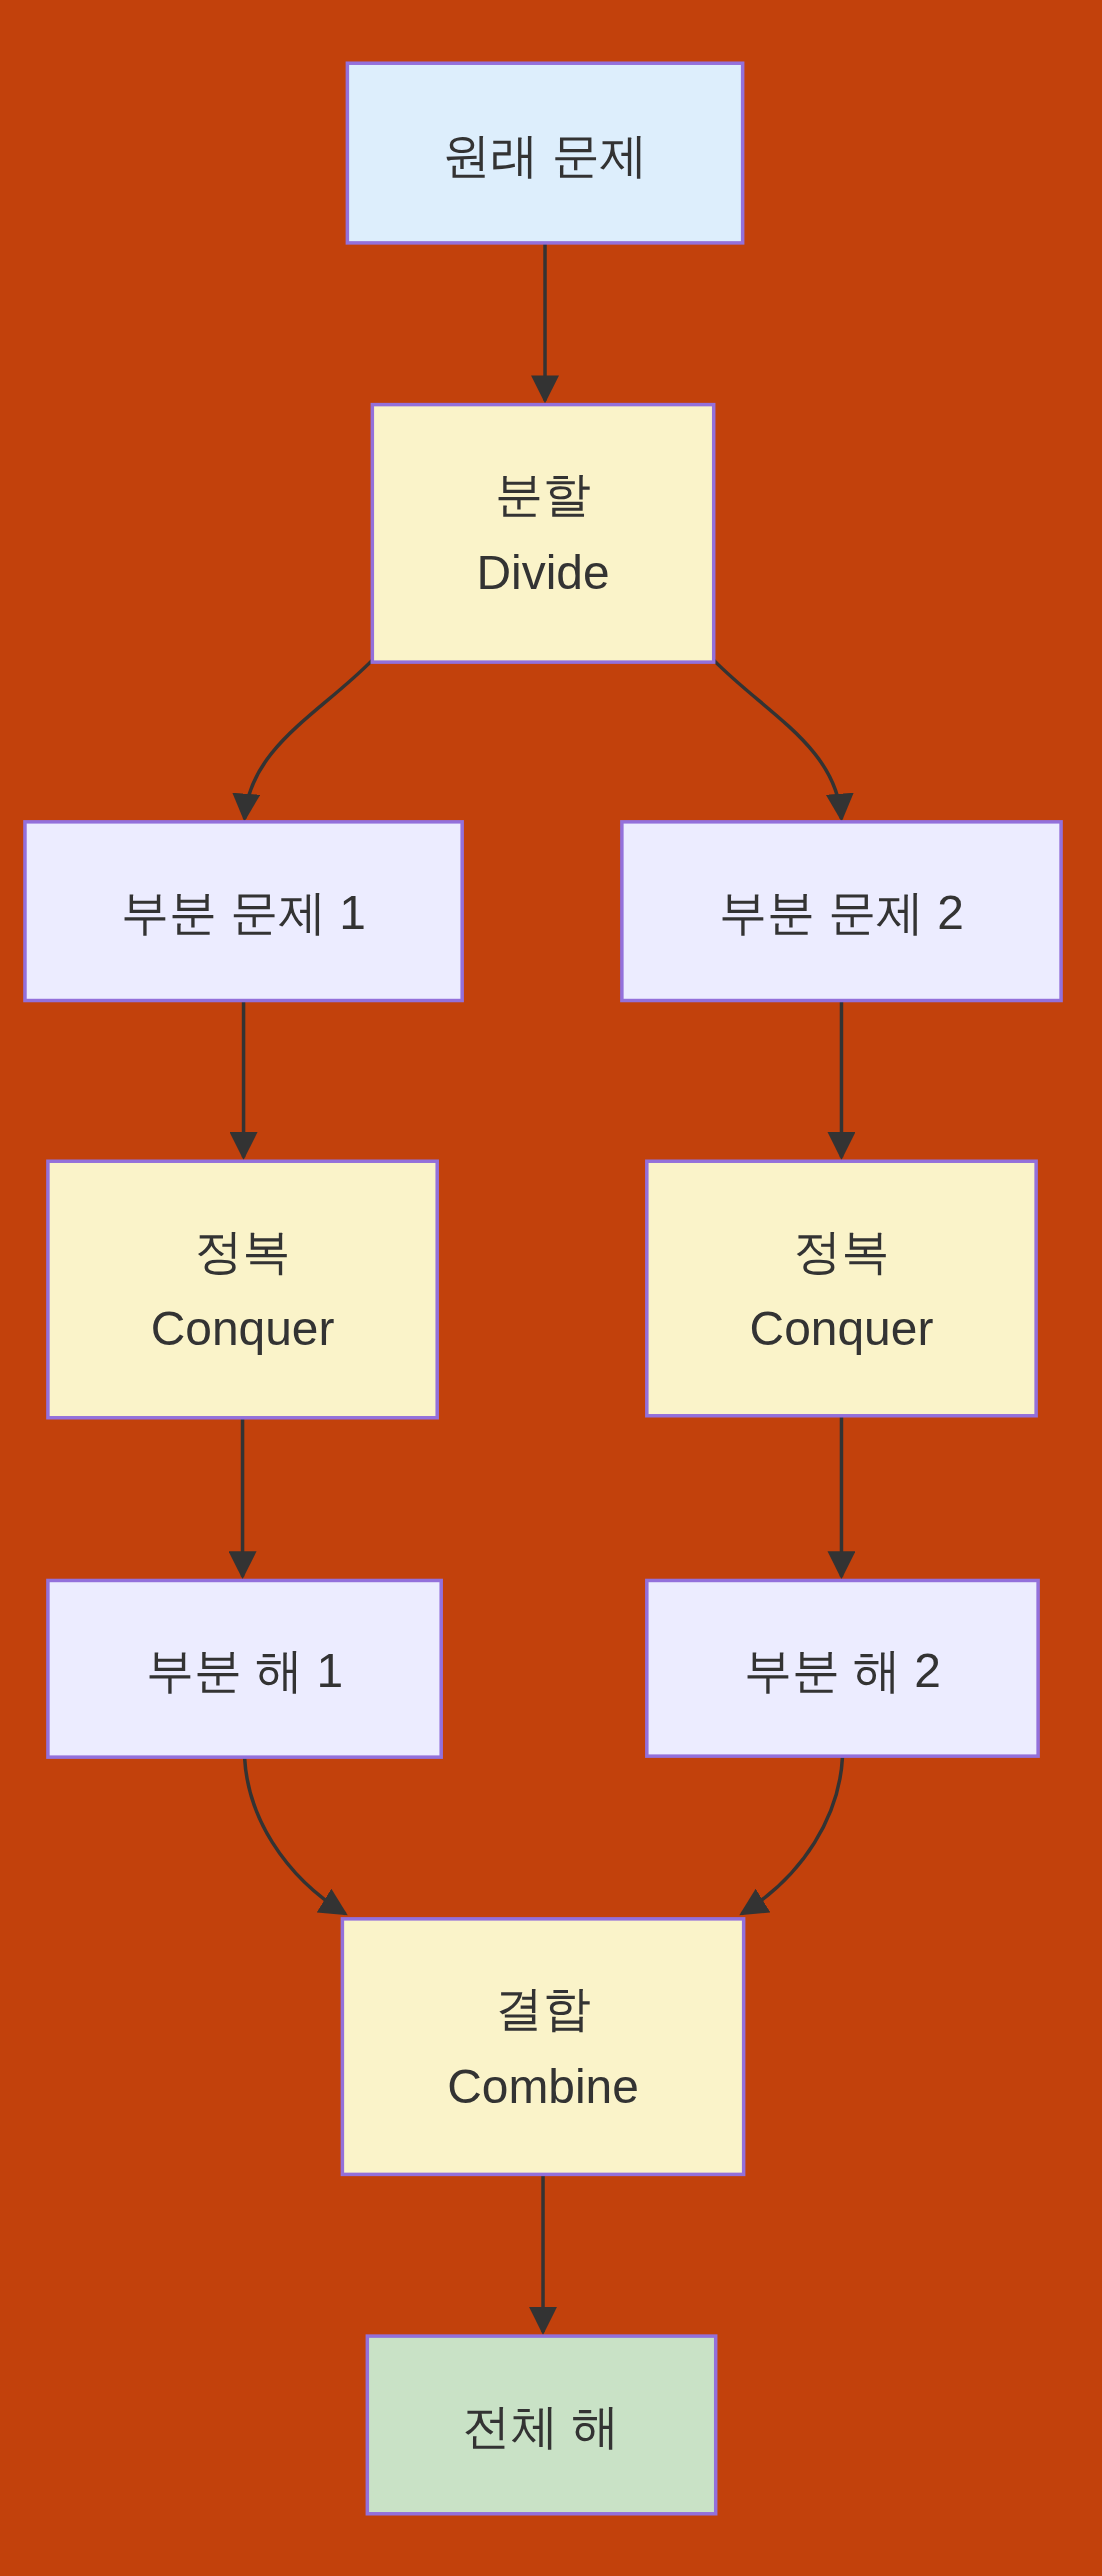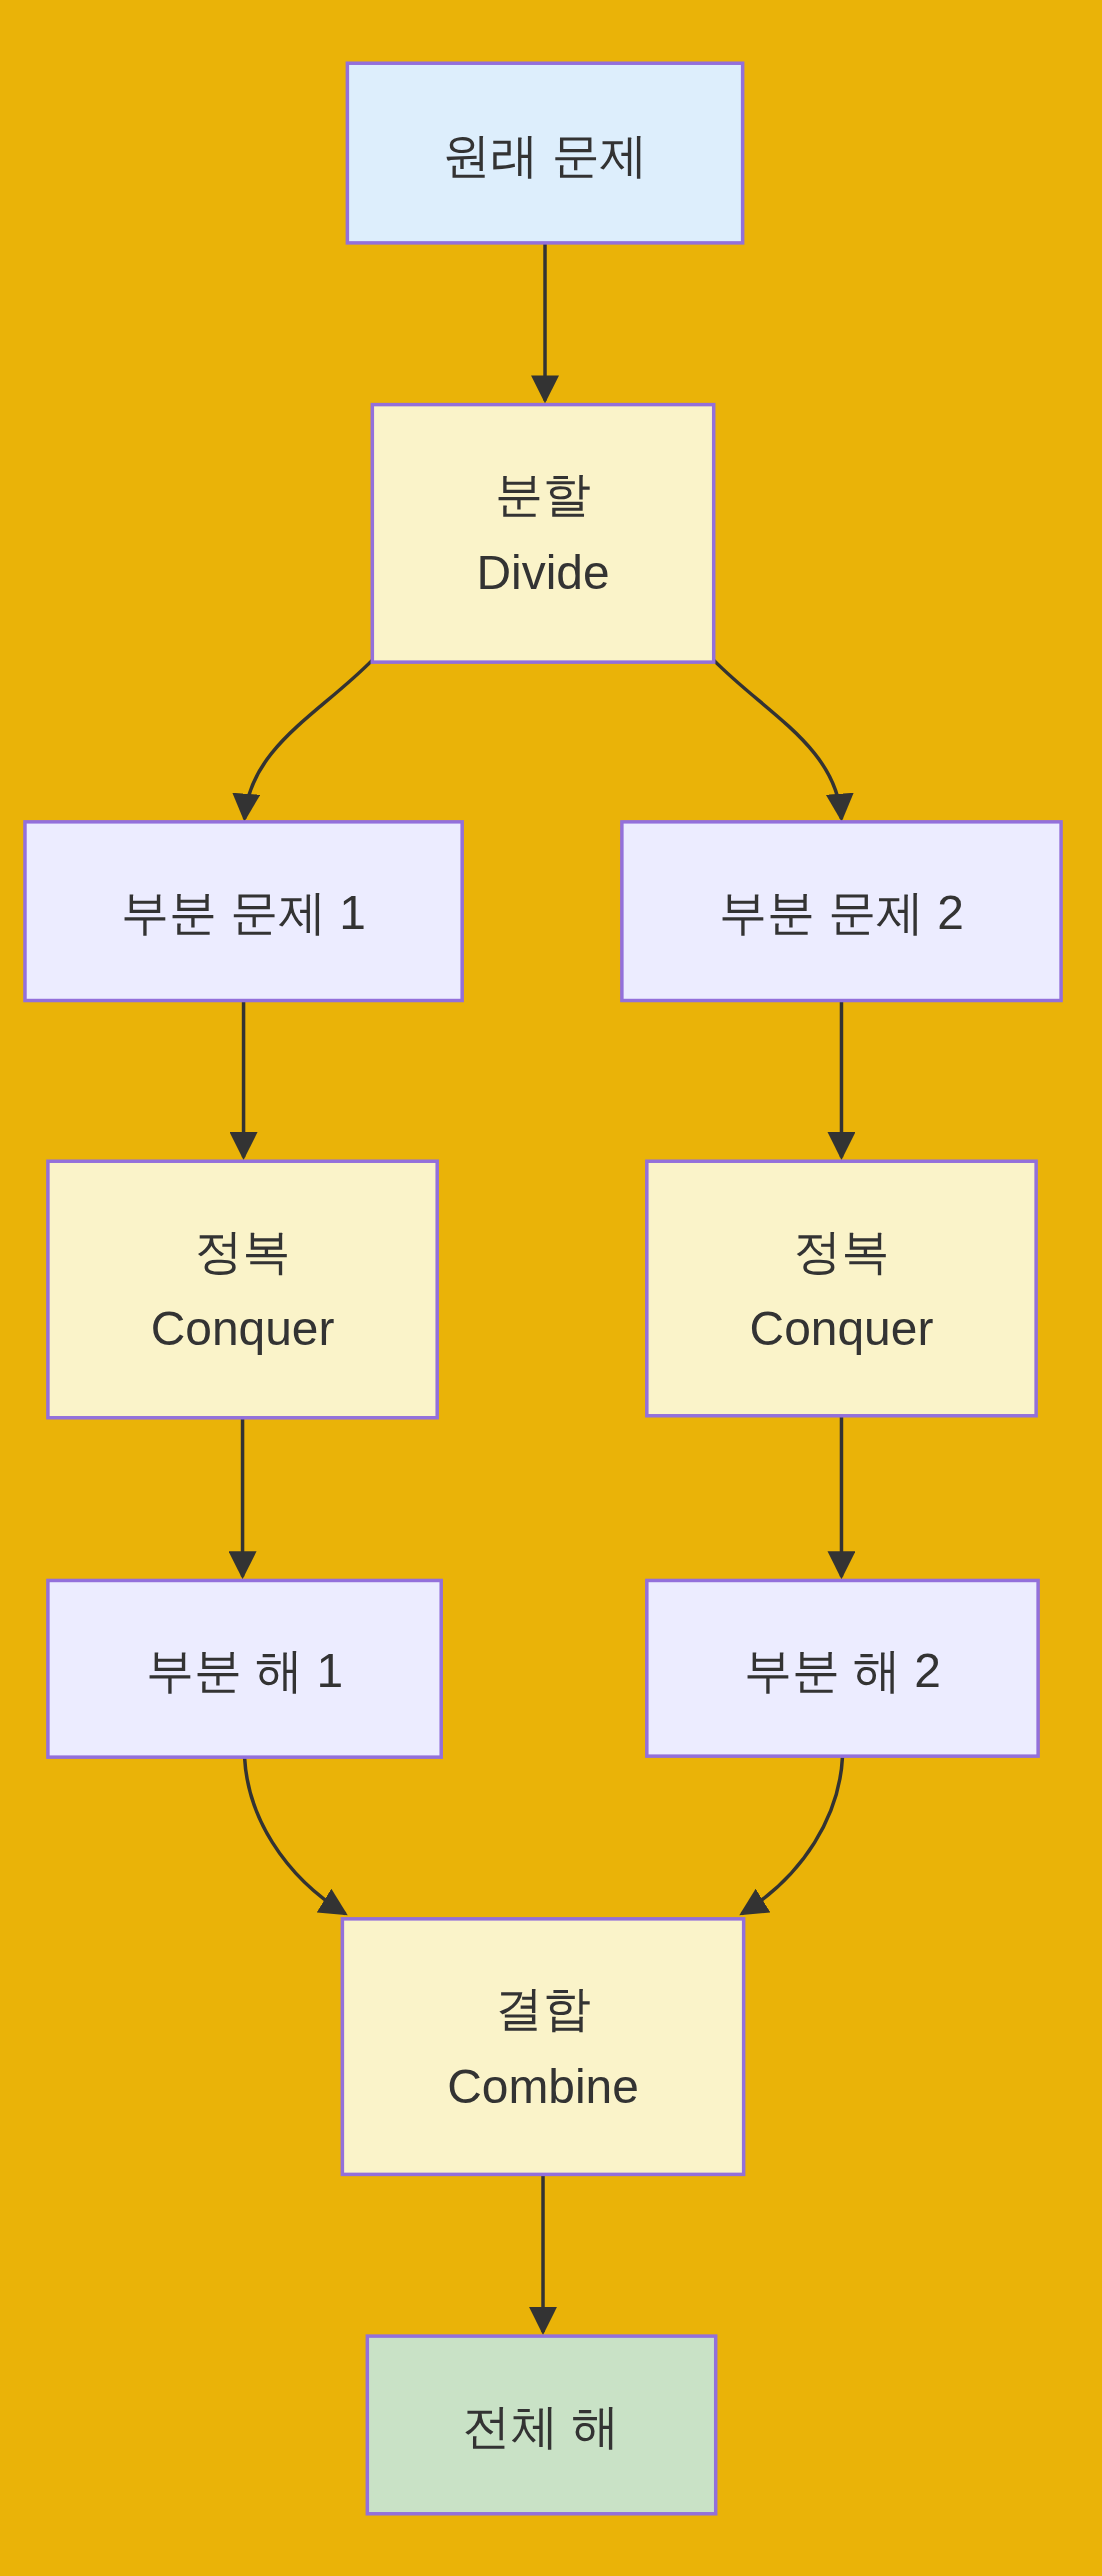--- a/index.html
+++ b/index.html
@@ -4,21 +4,21 @@
 <style>
   html, body {
     margin: 0;
     padding: 0;
     background: #ffffff;
   }
   .canvas {
     position: relative;
     width: 1102px;
     height: 2576px;
-    background: #eab308;
+    background: #c2410c;
     overflow: hidden;
   }
   svg.flowchart {
     display: block;
     width: 1102px;
     height: 2576px;
   }
   .node-box {
     stroke-width: 3.5px;
   }

